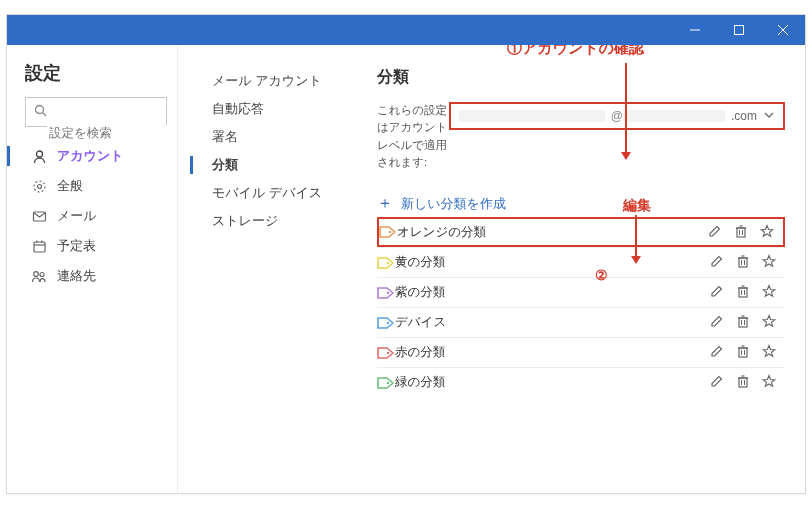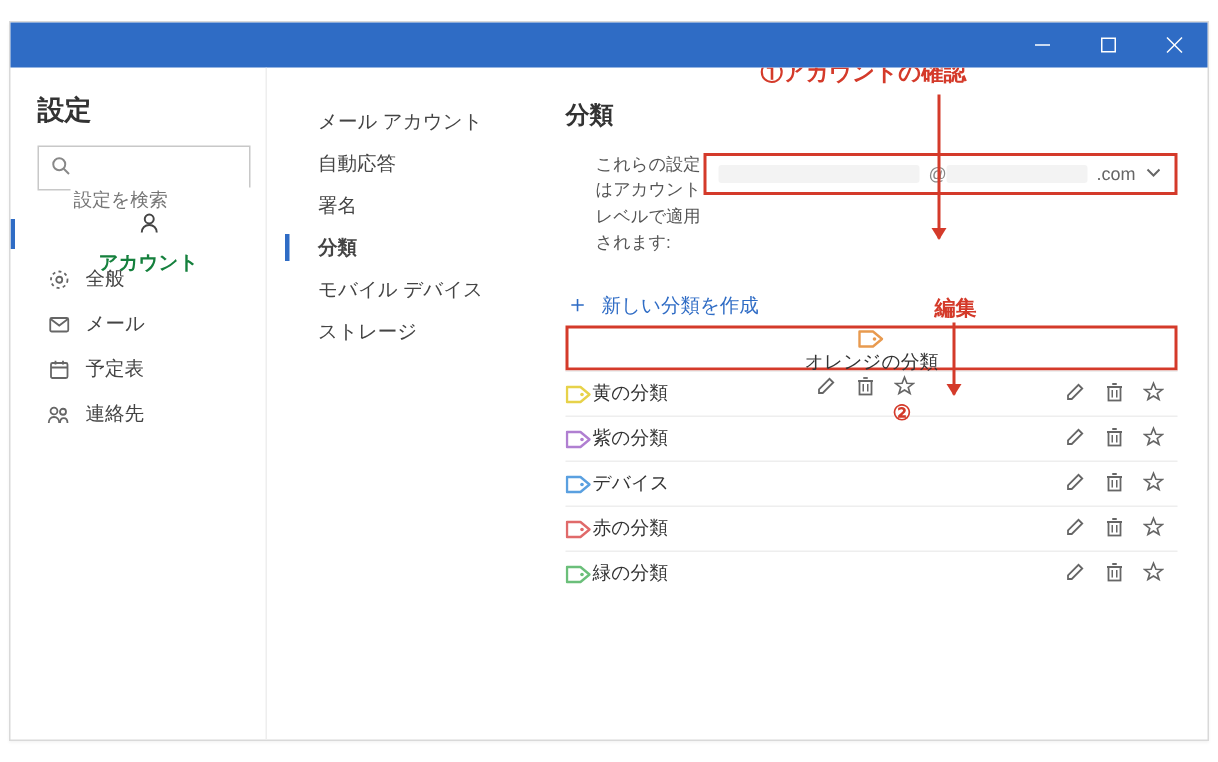--- a/index.html
+++ b/index.html
@@ -10,42 +10,42 @@
   .titlebar .btn { width:44px; height:30px; display:flex; align-items:center; justify-content:center;}
   .titlebar .btn svg { display:block; }
   .body { flex:1; display:flex; overflow:hidden;}
   
   .pane1 { width:170px; padding:16px 10px 0 18px;}
   .pane1 h1 { font-size:18px; font-weight:600; margin:0 0 12px 0;}
   .search { display:flex; align-items:center; border:1px solid #c8c8c8; height:30px; padding:0 8px; color:#888;}
   .search input { border:none; outline:none; flex:1; font-size:12.5px; color:#333;margin-top:42px; }
   .nav1 { margin-top:14px;}
   .nav1-item { display:flex; align-items:center; height:30px; gap:10px; padding-left:6px; color:#444; position:relative;}
-  .nav1-item.active { font-weight:600; color:#15803d;flex-direction:column;}
+  .nav1-item.active { font-weight:600; color:#8b5cf6;}
   .nav1-item.active::before { content:""; position:absolute; left:-18px; top:5px; bottom:5px; width:3px; background:#2f6cc5;}
   .nav1-item .ico { width:16px; display:flex; justify-content:center;}
   
   .pane2 { width:180px; border-left:1px solid #eee; padding:22px 10px 0 32px;}
   .nav2-item { height:28px; display:flex; align-items:center; color:#444; position:relative; padding-left:2px;}
   .nav2-item.active { font-weight:600;}
   .nav2-item.active::before { content:""; position:absolute; left:-20px; top:5px; bottom:5px; width:3px; background:#2f6cc5;}
   
   .pane3 { flex:1; padding:22px 20px 0 20px; position:relative; overflow:hidden;}
   .pane3 h2 { font-size:16px; font-weight:600; margin:0 0 14px 0;}
   .desc { font-size:11.5px; color:#555; line-height:1.6;}
   .acct-row { display:flex; align-items:flex-start; margin-top:10px; font-size:11.5px; color:#555;}
-  .acct-label { width:72px; line-height:1.5;margin-left:20px;}
+  .acct-label { width:72px; line-height:1.5;}
   .acct-select { flex:1; border:2px solid #d43a2a; height:28px; display:flex; align-items:center; padding:0 8px; background:#fff; position:relative;}
   .acct-select .redacted { flex:1; height:12px; margin-right:6px; background:linear-gradient(#f3f3f3,#f3f3f3); border-radius:2px;}
   .acct-select .suffix { color:#666; font-size:12px;}
   .acct-select .chev { margin-left:6px;}
   .create { margin-top:22px; color:#2f6cc5; display:flex; align-items:center; gap:8px; font-size:13px; font-weight:500;}
   .cat-list { margin-top:4px;}
   .cat-row { display:flex; align-items:center; height:30px; border-top:1px solid #eee; }
-  .cat-row.first { border:2px solid #d43a2a; border-top:2px solid #d43a2a; margin-top:-1px;flex-direction:column;}
+  .cat-row.first { border:2px solid #d43a2a; border-top:2px solid #d43a2a; margin-top:-1px;}
   .cat-row .label { flex:1; font-size:12.5px; color:#333;}
   .cat-row .acts { display:flex; gap:10px; padding-right:8px; color:#666;}
   .cat-row .acts span { width:16px; text-align:center;}
   
   .anno { position:absolute; color:#d43a2a; font-weight:600; pointer-events:none;}
   .arrow { position:absolute; width:2px; background:#d43a2a; pointer-events:none;}
   .arrow::after { content:""; position:absolute; bottom:-1px; left:-4px; width:0;height:0; border-left:5px solid transparent; border-right:5px solid transparent; border-top:8px solid #d43a2a;}
   .tag-svg { display:block; }
 </style>
 </head>

